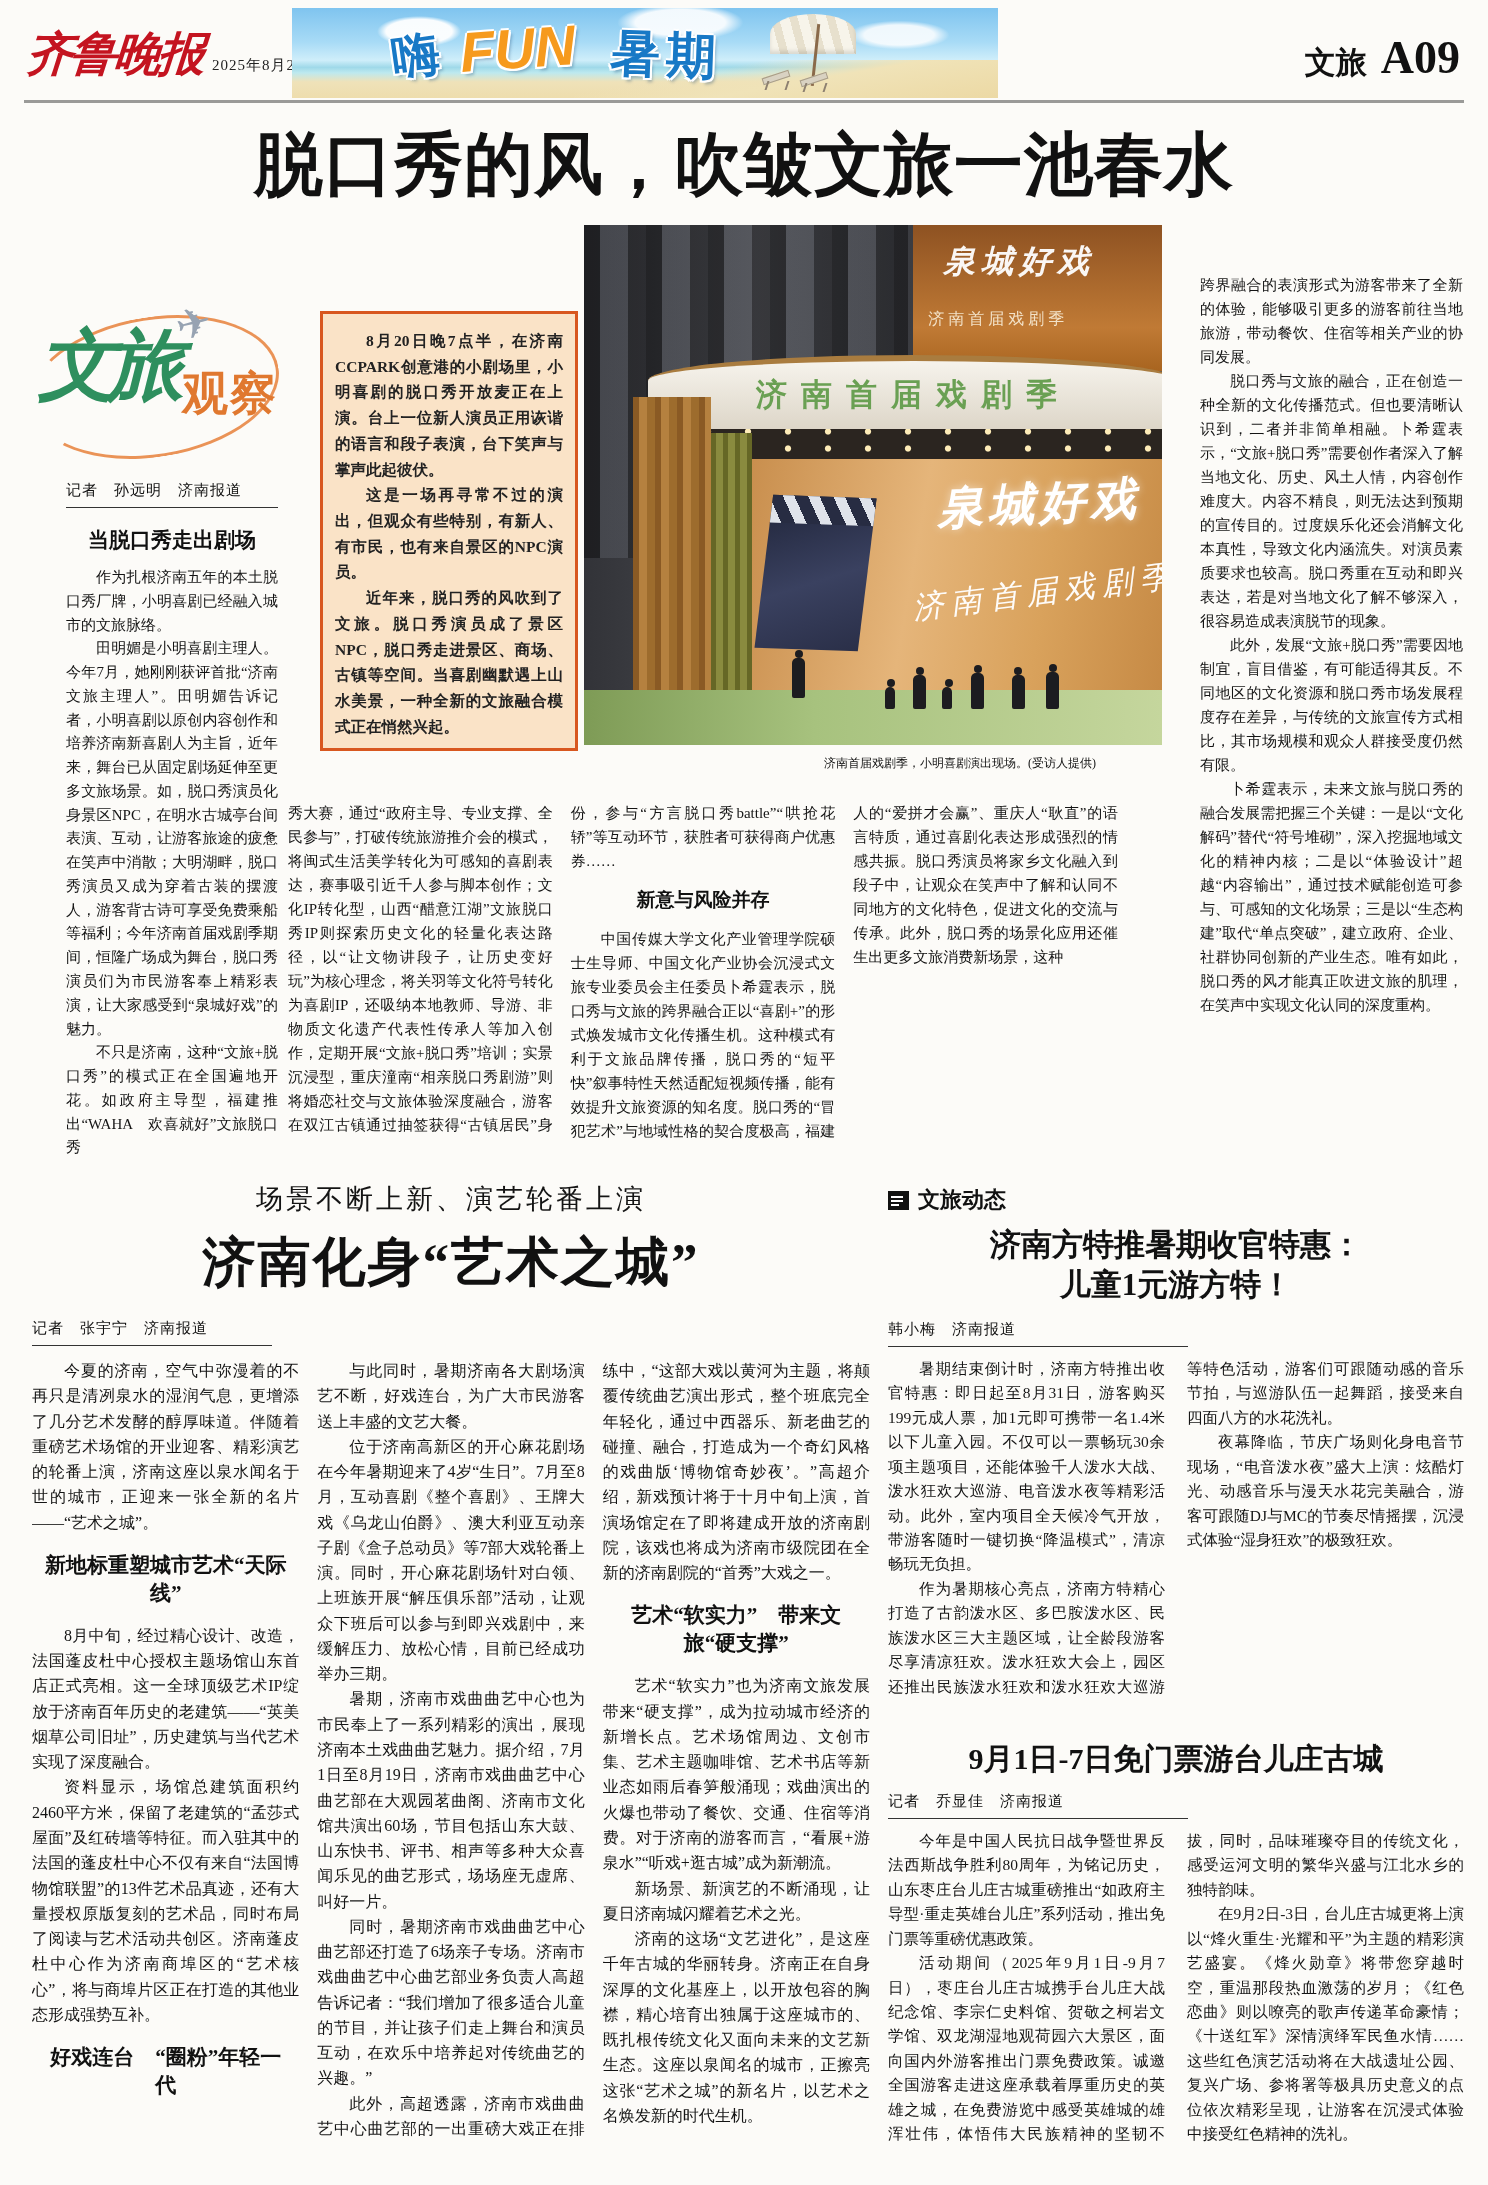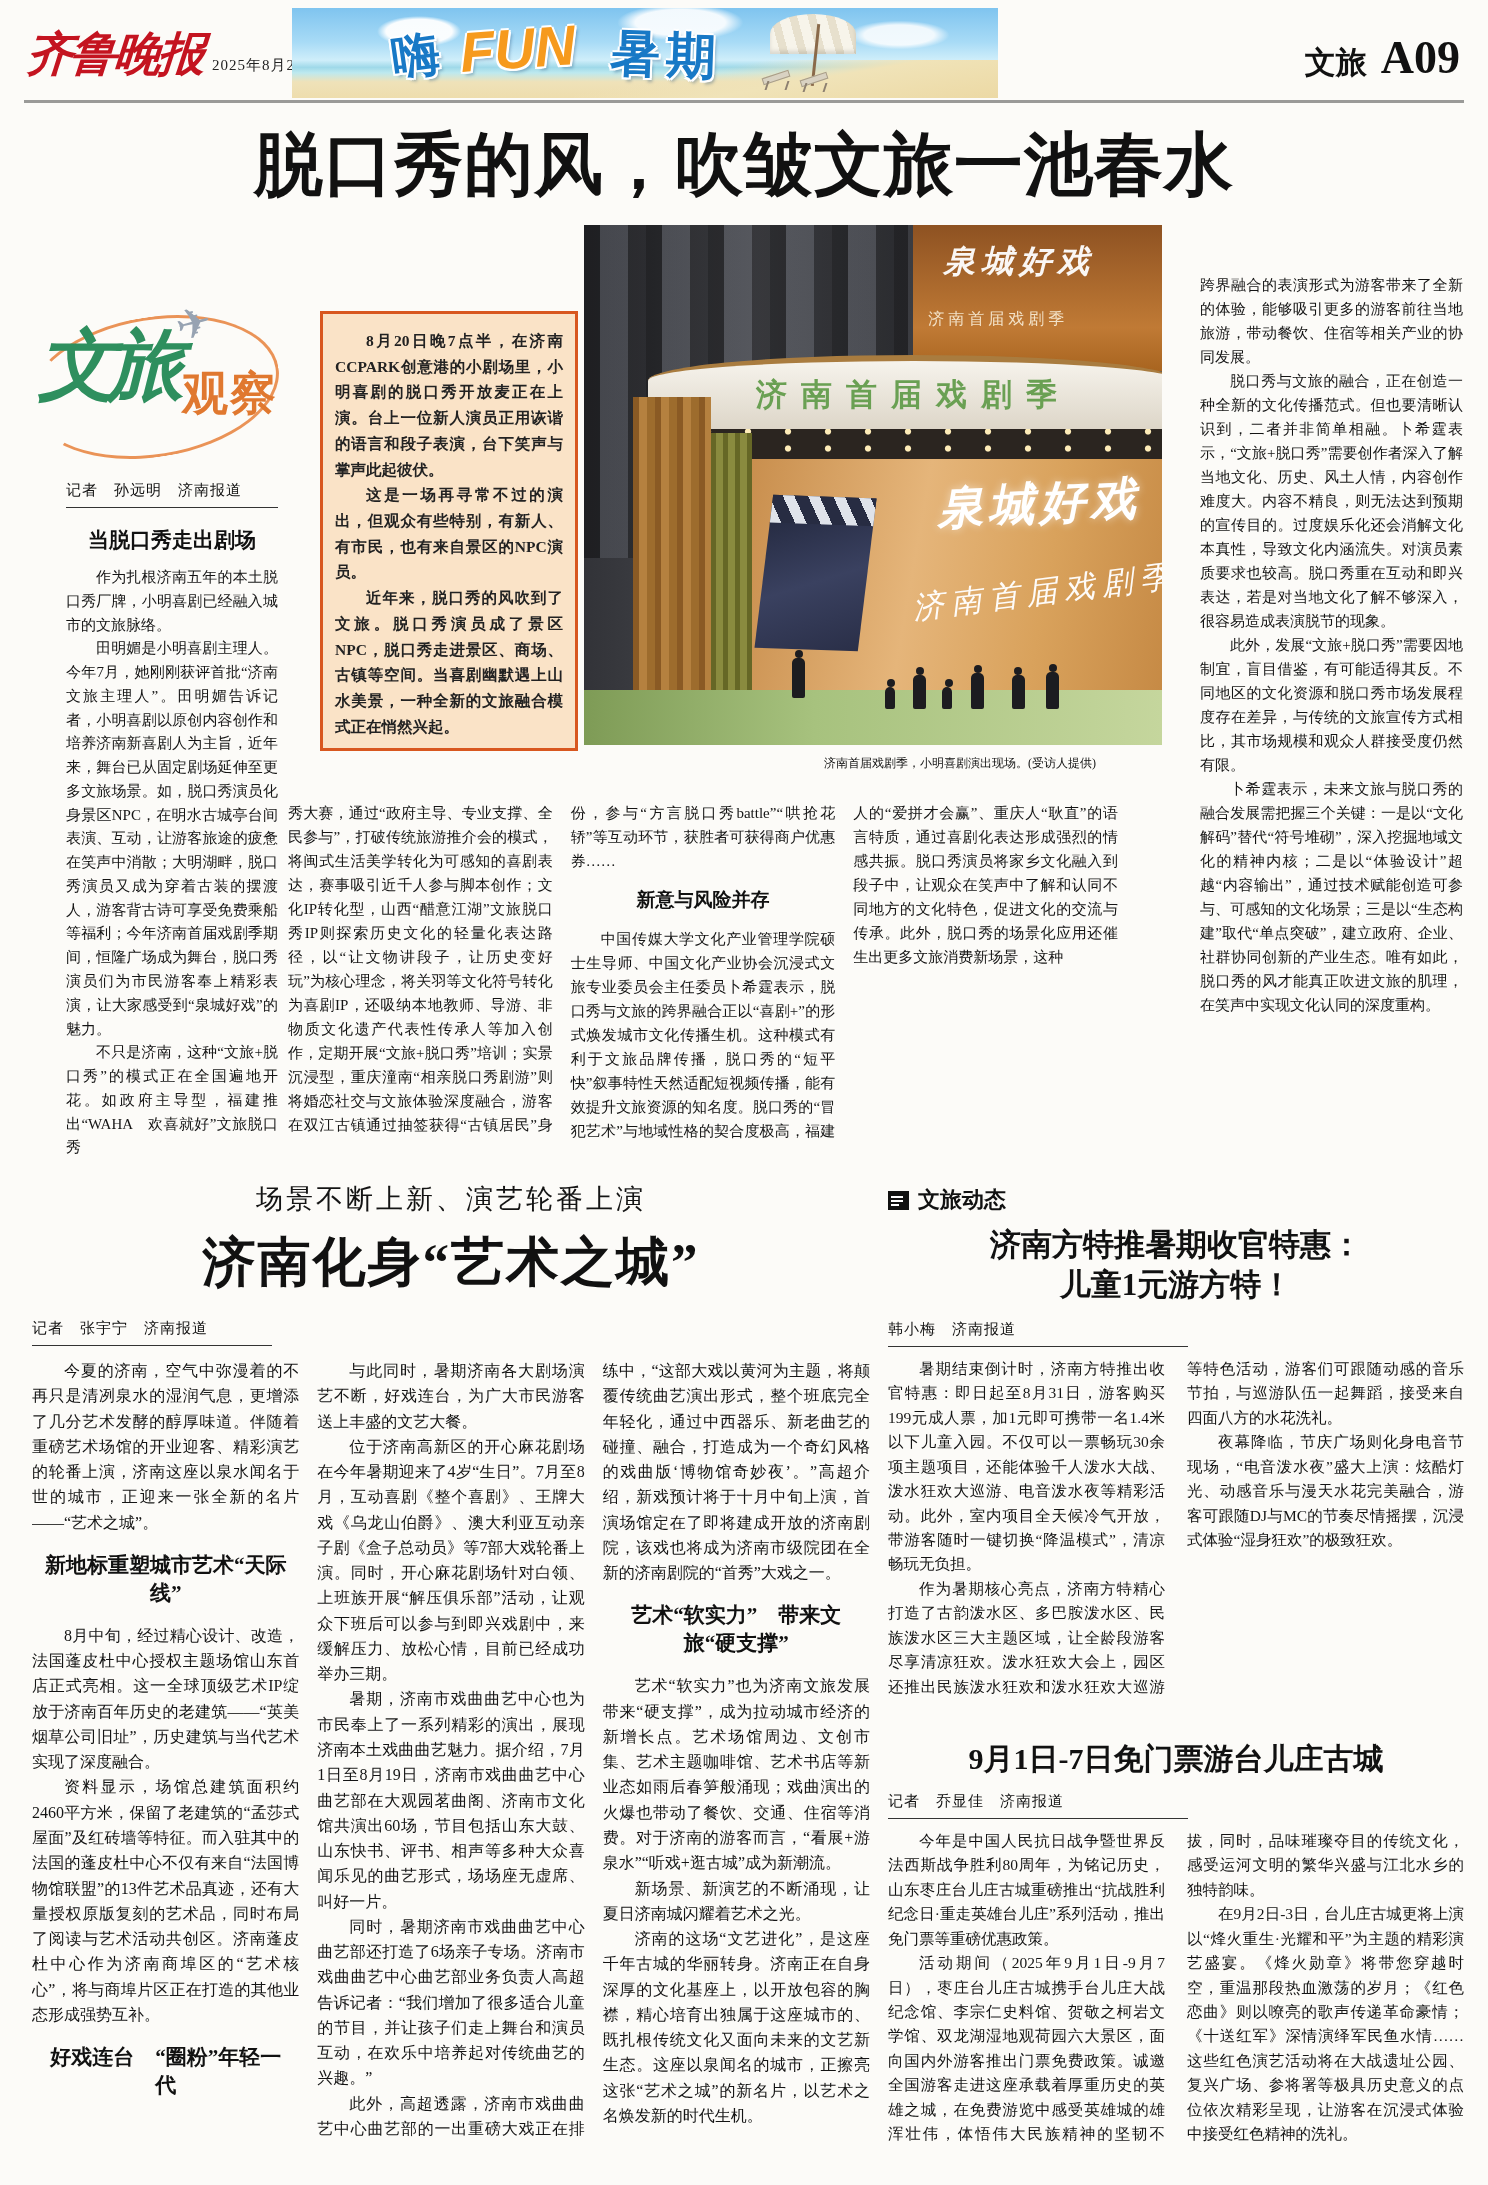--- a/index.html
+++ b/index.html
@@ -288,21 +288,21 @@
             <p class="para">夜幕降临，节庆广场则化身电音节现场，“电音泼水夜”盛大上演：炫酷灯光、动感音乐与漫天水花完美融合，游客可跟随DJ与MC的节奏尽情摇摆，沉浸式体验“湿身狂欢”的极致狂欢。</p>
           </div>
       </article>
 
       <article class="art-b">
         <h3>9月1日-7日免门票游台儿庄古城</h3>
         <div class="byline-box">
           <span>记者　乔显佳　济南报道</span>
         </div>
         <div class="cols2 flow">
-            <p class="para">今年是中国人民抗日战争暨世界反法西斯战争胜利80周年，为铭记历史，山东枣庄台儿庄古城重磅推出“抗战胜利纪念日·重走英雄台儿庄”系列活动，推出免门票等重磅优惠政策。</p>
+            <p class="para">今年是中国人民抗日战争暨世界反法西斯战争胜利80周年，为铭记历史，山东枣庄台儿庄古城重磅推出“如政府主导型·重走英雄台儿庄”系列活动，推出免门票等重磅优惠政策。</p>
             <p class="para">活动期间（2025年9月1日-9月7日），枣庄台儿庄古城携手台儿庄大战纪念馆、李宗仁史料馆、贺敬之柯岩文学馆、双龙湖湿地观荷园六大景区，面向国内外游客推出门票免费政策。诚邀全国游客走进这座承载着厚重历史的英雄之城，在免费游览中感受英雄城的雄浑壮伟，体悟伟大民族精神的坚韧不拔，同时，品味璀璨夺目的传统文化，感受运河文明的繁华兴盛与江北水乡的独特韵味。</p>
             <p class="para">在9月2日-3日，台儿庄古城更将上演以“烽火重生·光耀和平”为主题的精彩演艺盛宴。《烽火勋章》将带您穿越时空，重温那段热血激荡的岁月；《红色恋曲》则以嘹亮的歌声传递革命豪情；《十送红军》深情演绎军民鱼水情……这些红色演艺活动将在大战遗址公园、复兴广场、参将署等极具历史意义的点位依次精彩呈现，让游客在沉浸式体验中接受红色精神的洗礼。</p>
           </div>
       </article>
     </section>
   </div>
 
 </div>
 
 </body></html>

